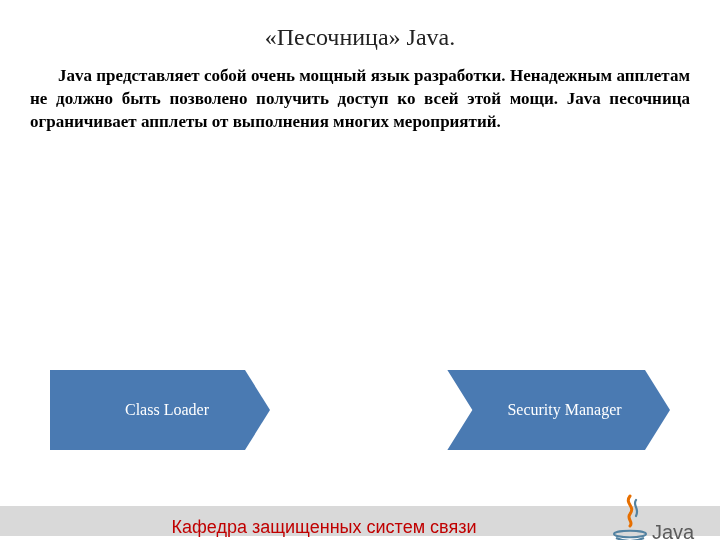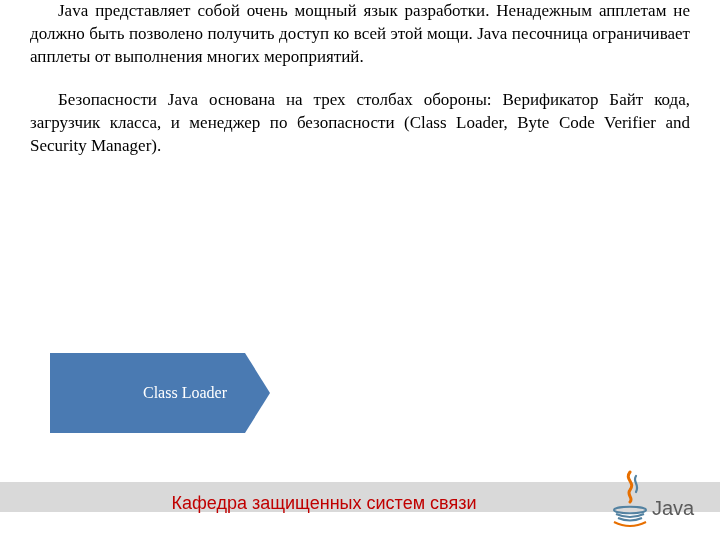--- a/index.html
+++ b/index.html
@@ -24,33 +24,33 @@
     margin: 24px 0 14px 0;
     font-weight: 400;
     color: #222;
   }
   .para {
     margin: 0 30px 20px 30px;
     font-size: 17px;
     line-height: 1.35;
     text-align: justify;
     text-indent: 28px;
+    font-weight: bold;
   }
   .chevrons {
     position: absolute;
     left: 50px;
     top: 345px;
     width: 620px;
     height: 80px;
   }
   .chevron {
     position: absolute;
-    top: 8px;
+    top: 1px;
     height: 96px;
-    padding-left: 36px;
   }
   .chevron svg {
     position: absolute;
     top: 0;
     left: 0;
   }
   .chevron .label {
     position: absolute;
     top: 0;
     left: 0;
@@ -91,34 +91,41 @@
     bottom: 10px;
     width: 90px;
     height: 60px;
     z-index: 4;
   }
 </style>
 </head>
 <body>
 <div class="slide">
 
+<h1 class="title">«Песочница» Java.</h1>
 
 <p class="para">Java представляет собой очень мощный язык разработки. Ненадежным апплетам не должно быть позволено получить доступ ко всей этой мощи. Java песочница ограничивает апплеты от выполнения многих мероприятий.</p>
-<p class="para">Безопасности Java основана на трех столбах обороны: Верификатор Байт кода, загрузчик класса, и менеджер по безопасности (Class Loader, Byte Code Verifier and Security Manager).</p>
 
 <div class="chevrons">
 
   <div class="chevron" style="left:0; width:220px;">
     <svg width="220" height="80" viewBox="0 0 220 80">
       <polygon points="0,0 195,0 220,40 195,80 0,80" fill="#4a7ab2"></polygon>
     </svg>
     <div class="label">Class Loader</div>
   </div>
 
 
+  <div class="chevron" style="left:395px; width:225px;">
+    <svg width="225" height="80" viewBox="0 0 225 80">
+      <polygon points="0,0 200,0 225,40 200,80 0,80 25,40" fill="#4a7ab2"></polygon>
+      <polyline points="0,0 25,40 0,80" fill="none" stroke="#ffffff" stroke-width="4"></polyline>
+    </svg>
+    <div class="label">Security Manager</div>
+  </div>
 
 </div>
 
 <div class="footer-bar"></div>
 <div class="footer-text">Кафедра защищенных систем связи</div>
 
 <div class="java-logo">
   <svg width="90" height="60" viewBox="0 0 90 60">
 
     <path d="M22 2 C16 10, 28 12, 22 20 C18 25, 26 28, 22 32" stroke="#e76f00" stroke-width="3" fill="none" stroke-linecap="round"></path>

